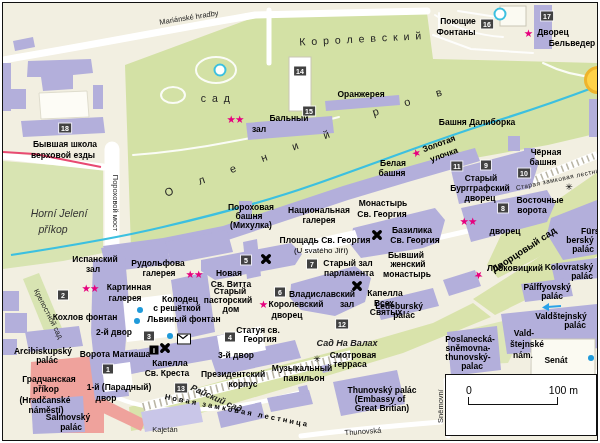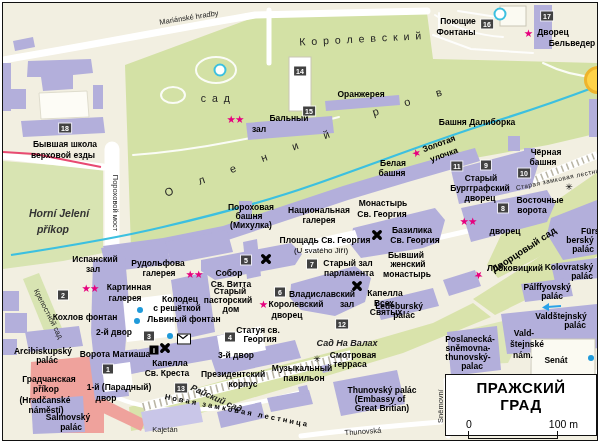--- a/index.html
+++ b/index.html
@@ -9,21 +9,21 @@
   #geo{position:absolute;left:0;top:0;}
   #overlay{position:absolute;left:0;top:0;width:100%;height:100%;}
   .lbl{position:absolute;font-weight:bold;font-size:8.5px;line-height:1.07;color:#000;white-space:nowrap;
        transform-origin:center;text-align:center;}
   .reg{font-weight:400;font-size:8px;}
   .lbl9{font-size:9.5px;}
   .street{font-weight:400;font-size:7.5px;color:#222;}
   .street-sm{font-weight:400;font-size:6.5px;color:#222;letter-spacing:.5px;}
   .topo{font-weight:400;font-size:10.5px;letter-spacing:1.5px;color:#222;}
   .topo-wide{font-weight:400;font-size:11px;letter-spacing:12px;color:#222;}
-  .nat{font-style:italic;font-weight:bold;font-size:10.5px;color:#333;}
+  .nat{font-style:italic;font-weight:normal;font-size:10.5px;color:#333;}
   .nat2{font-style:italic;font-weight:bold;font-size:9px;color:#222;}
   .spread{font-weight:bold;font-size:7.5px;letter-spacing:2.2px;}
   .badge{position:absolute;background:#414141;color:#fff;font-weight:bold;font-size:7px;line-height:9px;
          height:9px;min-width:6px;padding:0 2px;text-align:center;box-shadow:0 0 0 1px rgba(255,255,255,.75);}
   .stars{position:absolute;color:#e6007e;font-size:10.5px;letter-spacing:-1px;line-height:1;}
   .ic{position:absolute;line-height:0;}
   .info-ic{width:9px;height:9px;background:#000;color:#fff;font:bold 7px/9px "Liberation Sans",sans-serif;text-align:center;}
   .post-ic{width:12px;height:9px;background:#fff;border:1px solid #000;position:relative;}
   .view-ic{font-size:9px;line-height:1;color:#000;}
   .dot-ic{width:6px;height:6px;border-radius:50%;background:#1f9ada;}
@@ -203,21 +203,21 @@
         <div class="lbl" style="left: 412px; top: 238px; transform: translate(-50%, -50%); position: absolute;">Св. Георгия</div>
         <div class="lbl" style="left: 403px; top: 253px; transform: translate(-50%, -50%); position: absolute;">Бывший</div>
         <div class="lbl" style="left: 405px; top: 262px; transform: translate(-50%, -50%); position: absolute;">женский</div>
         <div class="lbl" style="left: 404px; top: 272px; transform: translate(-50%, -50%); position: absolute;">монастырь</div>
         <div class="lbl" style="left: 345px; top: 261px; transform: translate(-50%, -50%); position: absolute;">Старый зал</div>
         <div class="lbl" style="left: 346px; top: 271px; transform: translate(-50%, -50%); position: absolute;">парламента</div>
         <div class="lbl" style="left: 92px; top: 257px; transform: translate(-50%, -50%); position: absolute;">Испанский</div>
         <div class="lbl" style="left: 90px; top: 267px; transform: translate(-50%, -50%); position: absolute;">зал</div>
         <div class="lbl" style="left: 155px; top: 261px; transform: translate(-50%, -50%); position: absolute;">Рудольфова</div>
         <div class="lbl" style="left: 156px; top: 271px; transform: translate(-50%, -50%); position: absolute;">галерея</div>
-        <div class="lbl" style="left: 226px; top: 271px; transform: translate(-50%, -50%); position: absolute;">Собор</div>
+        <div class="lbl" style="left: 226px; top: 271px; transform: translate(-50%, -50%); position: absolute;">Новая</div>
         <div class="lbl" style="left: 228px; top: 282px; transform: translate(-50%, -50%); position: absolute;">Св. Витта</div>
         <div class="lbl" style="left: 126px; top: 285px; transform: translate(-50%, -50%); position: absolute;">Картинная</div>
         <div class="lbl" style="left: 122px; top: 296px; transform: translate(-50%, -50%); position: absolute;">галерея</div>
         <div class="lbl" style="left: 82px; top: 315px; transform: translate(-50%, -50%); position: absolute;">Кохлов фонтан</div>
         <div class="lbl" style="left: 177px; top: 297px; transform: translate(-50%, -50%); position: absolute;">Колодец</div>
         <div class="lbl" style="left: 174px; top: 306px; transform: translate(-50%, -50%); position: absolute;">с решёткой</div>
         <div class="lbl" style="left: 181px; top: 317px; transform: translate(-50%, -50%); position: absolute;">Львиный фонтан</div>
         <div class="lbl" style="left: 227px; top: 289px; transform: translate(-50%, -50%); position: absolute;">Старый</div>
         <div class="lbl" style="left: 225px; top: 298px; transform: translate(-50%, -50%); position: absolute;">пасторский</div>
         <div class="lbl" style="left: 228px; top: 307px; transform: translate(-50%, -50%); position: absolute;">дом</div>
@@ -328,21 +328,20 @@
         <div class="ic pond-ic" style="left: 217px; top: 67px; transform: translate(-50%, -50%); position: absolute;"></div>
         <div class="ic pond-ic" style="left: 497px; top: 11px; transform: translate(-50%, -50%); position: absolute;"></div>
         <div class="ic round-ic" style="left: 595px; top: 77px; transform: translate(-50%, -50%); position: absolute;"></div>
         <div class="ic" style="left: 548px; top: 304px; transform: translate(-50%, -50%); position: absolute;"><svg width="20" height="10" viewBox="0 0 20 10">
             <path d="M20,4 L6,5" stroke="#2aa3e8" stroke-width="2" fill="none"></path>
             <path d="M8,1 L1,5.5 L8,9 Z" fill="#2aa3e8"></path>
           </svg></div>
       </div>
 
     <div id="titlebox">
-      <div class="tt">ПРАЖСКИЙ ГРАД</div>
       <div class="scalerow">
         <span>0</span>
         <span>100 m</span>
       </div>
       <div class="bracket"></div>
     </div>
   </div>
 </div>
 
 </body></html>

